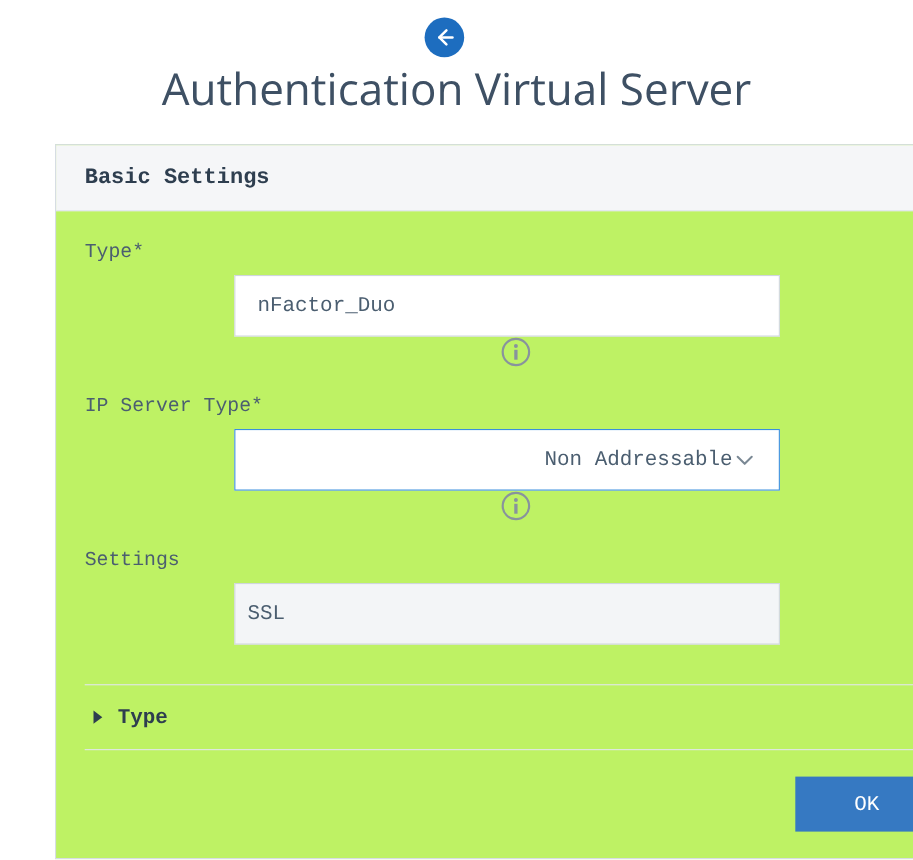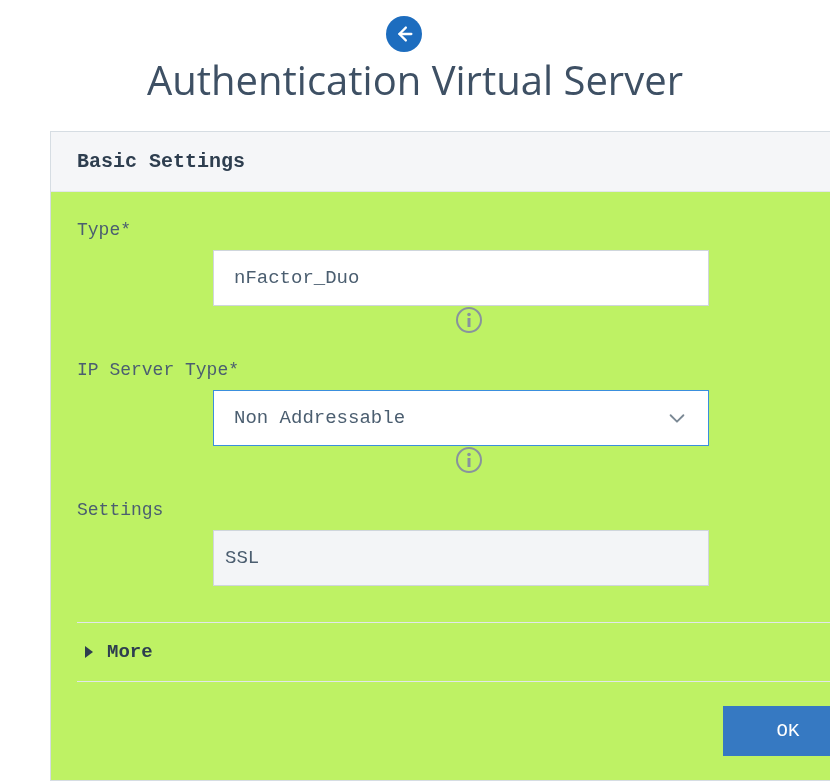--- a/index.html
+++ b/index.html
@@ -85,21 +85,21 @@
       font-size: 19px;
       color: #4b5e70;
       font-family: inherit;
       background: #ffffff;
       outline: none;
     }
     .select-box {
       border: 1.5px solid #3a8fdd;
       display: flex;
       align-items: center;
-      justify-content: space-between;
+      justify-content: flex-end;
       cursor: pointer;
     }
     .select-value {
       font-size: 19px;
       color: #4b5e70;
     }
     .readonly-box {
       background: #f3f5f7;
       display: flex;
       align-items: center;
@@ -227,19 +227,19 @@
       </div>
     </div>
   </div>
 
   <div class="more-bar">
     <span class="triangle">
       <svg width="12" height="14" viewBox="0 0 12 14">
         <path d="M2 1 L10 7 L2 13 Z" fill="#2e3e4f"></path>
       </svg>
     </span>
-    <span class="more-label">More</span>
+    <span class="more-label">Type</span>
   </div>
 
   <div class="footer">
     <button class="btn btn-primary">OK</button>
   </div>
 </div>
 
 </body></html>

